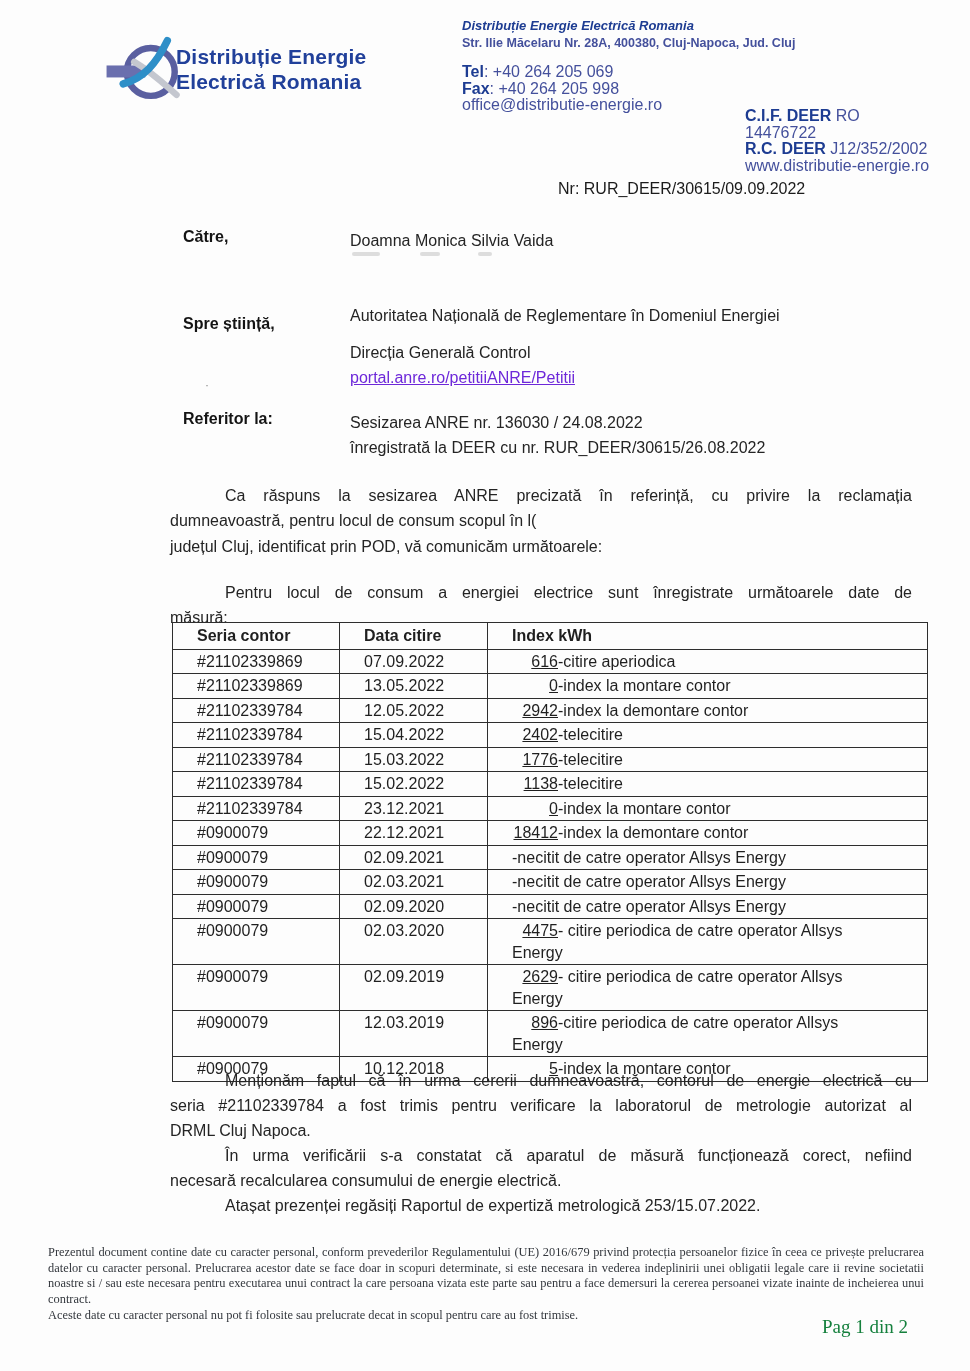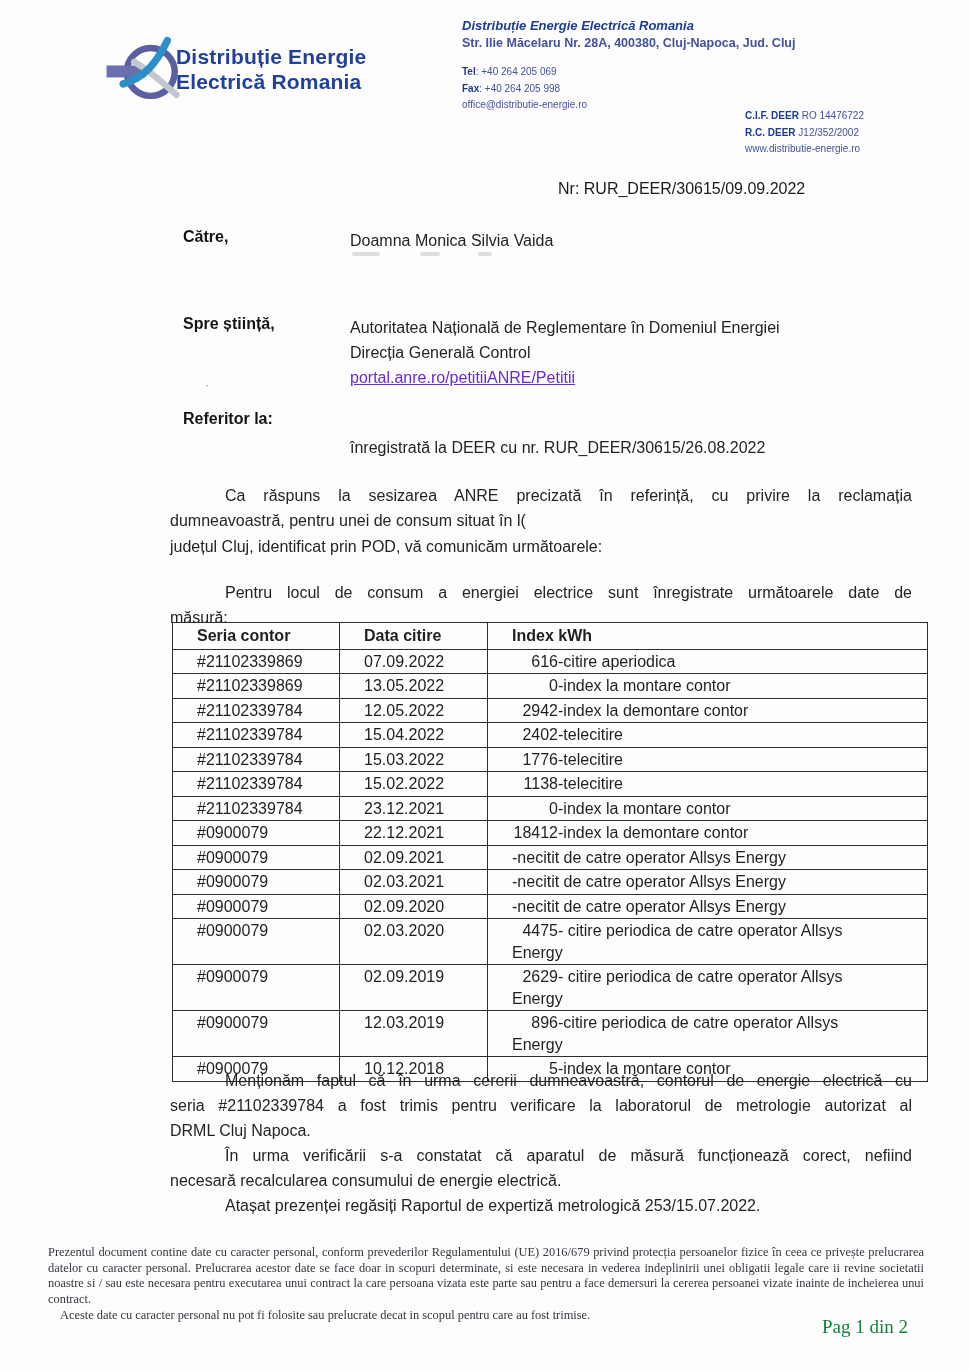--- a/index.html
+++ b/index.html
@@ -20,21 +20,21 @@
     position: absolute; left: 176px; top: 44px;
     font-size: 21px; font-weight: bold; line-height: 25px;
     color: #21409a; letter-spacing: 0.2px;
   }
   .hdr-right { position: absolute; left: 462px; top: 18px; width: 470px; }
   .hdr-company { font-size: 13px; font-weight: bold; color: #1d3c92; font-style: italic; }
   .hdr-address { font-size: 12.5px; color: #44509c; margin-top: 3px; font-weight: bold; }
   .hdr-contact { display: flex; margin-top: 14px; }
   .hdr-contact .col-left  { width: 283px; }
   .hdr-contact .col-right { width: 185px; margin-top: 44px; }
-  .hdr-line { font-size: 10px; color: #44509c; line-height: 16.5px; }
+  .hdr-line { font-size: 16px; color: #44509c; line-height: 16.5px; }
   .hdr-line b { color: #1d3c92; }
   
   .ref-number { position: absolute; left: 558px; top: 180px; font-size: 16px; color: #1b1b1b; }
   .addr-label { position: absolute; left: 183px; font-size: 16px; font-weight: bold; color: #141414; }
   .addr-value { position: absolute; left: 350px; font-size: 16px; color: #242424; line-height: 25px; text-align: right; }
   .redacted { position: absolute; top: 252px; height: 4px; background: #b5b5b5; opacity: 0.45; border-radius: 2px; }
   a.doc-link { color: #6d28d9; text-decoration: underline; cursor: pointer; }
   .tiny-dot { position: absolute; left: 205px; top: 378px; font-size: 12px; color: #8a8a8a; }
   
   .bodyline {
@@ -55,30 +55,30 @@
     line-height: 21.5px;
     text-align: left;
     vertical-align: top;
     overflow: hidden;
   }
   .meter-table th { font-weight: bold; padding-top: 2px; padding-bottom: 2px; }
   .col-seria { width: 167px; }
   .col-data  { width: 148px; }
   .col-index { width: 440px; }
   .meter-table td.idx { padding-right: 58px; }
-  .numbox { display: inline-block; width: 46px; text-align: right; }
+  .numbox { display: inline-block; width: 46px; text-align: right; text-decoration: underline; }
   
   .footer-disclaimer {
     position: absolute; left: 48px; top: 1245px; width: 876px;
     font-family: "Liberation Serif", serif;
     font-size: 12.4px; line-height: 15.6px; color: #33373d;
     text-align: justify;
   }
   .footer-note {
-    position: absolute; left: 60px; top: 1308px; width: 876px;
+    position: absolute; left: 48px; top: 1308px; width: 876px;
     font-family: "Liberation Serif", serif;
     font-size: 12.4px; color: #33373d;
   }
   .page-number {
     position: absolute; right: 62px; top: 1316px;
     font-family: "Liberation Serif", serif;
     font-size: 19px; color: #15803d;
   }
 </style>
 </head>
@@ -117,32 +117,33 @@
 
   <div class="ref-number">Nr: RUR_DEER/30615/09.09.2022</div>
 
   <div class="addr-label" style="top:228px">Către,</div>
   <div class="addr-value" style="top:228px">Doamna Monica Silvia Vaida</div>
   <div class="redacted" style="left:352px; width:28px"></div>
   <div class="redacted" style="left:420px; width:20px"></div>
   <div class="redacted" style="left:478px; width:14px"></div>
 
   <div class="addr-label" style="top:315px">Spre știință,</div>
-  <div class="addr-value" style="top:315px">Autoritatea Națională de Reglementare în Domeniul Energiei</div>
+  <div class="addr-value" style="top:303px">Autoritatea Națională de Reglementare în Domeniul Energiei</div>
   <div class="addr-value" style="top:340px">Direcția Generală Control</div>
   <div class="addr-value" style="top:365px">
     <a class="doc-link">portal.anre.ro/petitiiANRE/Petitii</a>
   </div>
   <div class="tiny-dot">·</div>
 
   <div class="addr-label" style="top:410px">Referitor la:</div>
+  <div class="addr-value" style="top:410px">Sesizarea ANRE nr. 136030 / 24.08.2022</div>
   <div class="addr-value" style="top:435px">înregistrată la DEER cu nr. RUR_DEER/30615/26.08.2022</div>
 
   <div class="bodyline stretch indent" style="top:483px">Ca răspuns la sesizarea ANRE precizată în referință, cu privire la reclamația</div>
-  <div class="bodyline" style="top:508px">dumneavoastră, pentru unei de consum situat în l(</div>
+  <div class="bodyline" style="top:508px">dumneavoastră, pentru locul de consum scopul în l(</div>
   <div class="bodyline" style="top:534px">județul Cluj, identificat prin POD, vă comunicăm următoarele:</div>
 
   <div class="bodyline stretch indent" style="top:580px">Pentru locul de consum a energiei electrice sunt înregistrate următoarele date de</div>
   <div class="bodyline" style="top:605px">măsură:</div>
 
   <table class="meter-table">
     <colgroup>
         <col class="col-seria">
         <col class="col-data">
         <col class="col-index">

